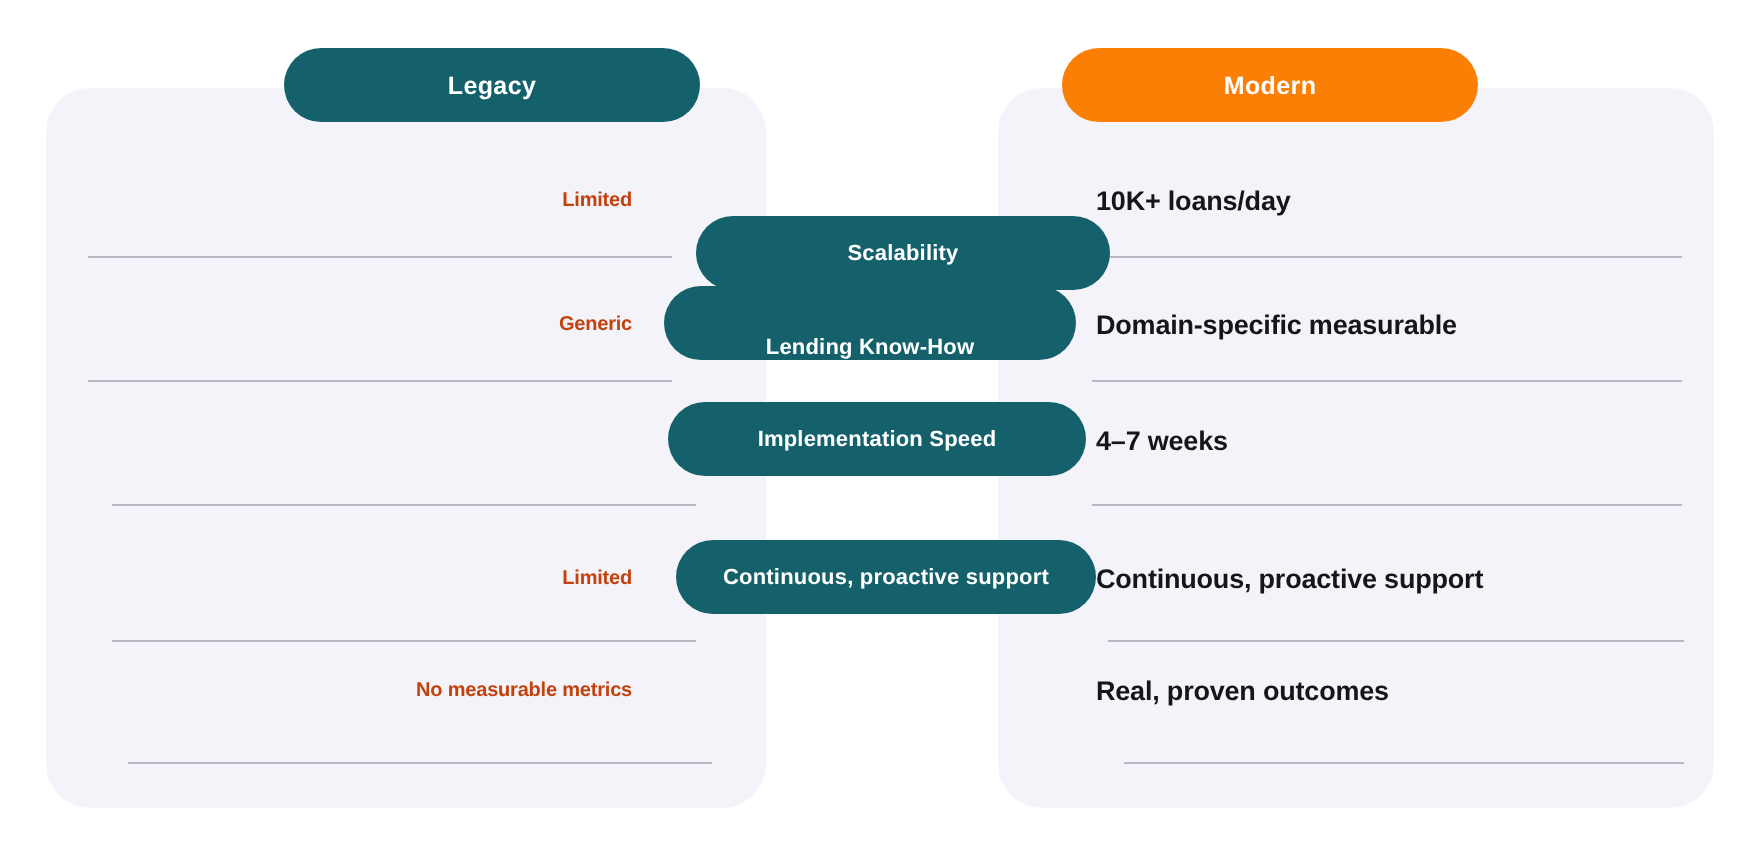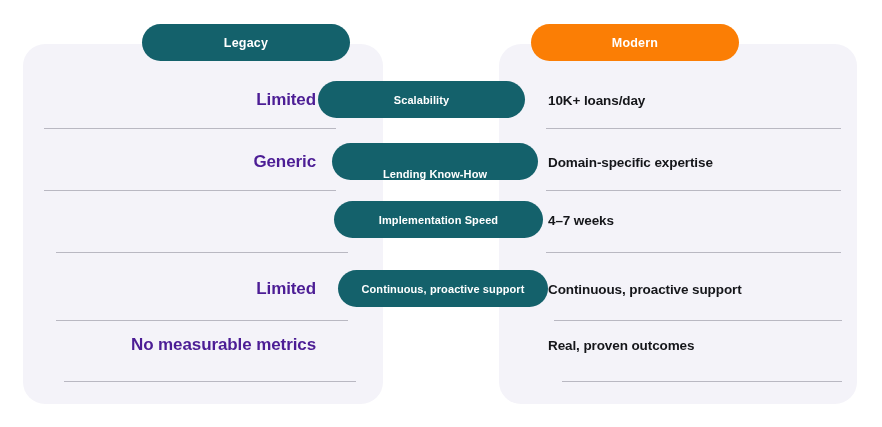--- a/index.html
+++ b/index.html
@@ -67,22 +67,22 @@
 
   .cell-left {
     position: absolute;
     left: 44px;
     width: 272px;
     height: 38px;
     display: flex;
     align-items: center;
     justify-content: flex-end;
     text-align: right;
-    color: #4c1d95;
-    font-size: 17px;
+    color: #c2410c;
+    font-size: 10px;
     font-weight: bold;
     letter-spacing: -0.1px;
     white-space: nowrap;
   }
 
   .cell-right {
     position: absolute;
     left: 548px;
     width: 300px;
     height: 38px;
@@ -132,34 +132,34 @@
 
   <div class="header-pill header-pill-legacy">
     <span>Legacy</span>
   </div>
   <div class="header-pill header-pill-modern">
     <span>Modern</span>
   </div>
 
   <div class="row" style="top:81px;">
     <div class="cell-left">Limited</div>
-    <div class="center-pill" style="left:318px; width:207px;">
+    <div class="center-pill" style="left:348px; width:207px;margin-top:27px;">
       <span>Scalability</span>
     </div>
     <div class="cell-right">10K+ loans/day</div>
   </div>
   <div class="divider divider-left" style="top:128px;"></div>
   <div class="divider divider-right" style="top:128px;"></div>
 
   <div class="row" style="top:143px;padding-left:32px;">
     <div class="cell-left">Generic</div>
     <div class="center-pill" style="left:332px; width:206px;align-items:flex-end;">
       <span>Lending Know-How</span>
     </div>
-    <div class="cell-right">Domain-specific expertise</div>
+    <div class="cell-right">Domain-specific measurable</div>
   </div>
   <div class="divider divider-left" style="top:190px;"></div>
   <div class="divider divider-right" style="top:190px;"></div>
 
   <div class="row" style="top:201px;">
     <div class="center-pill" style="left:334px; width:209px;">
       <span>Implementation Speed</span>
     </div>
     <div class="cell-right">4–7 weeks</div>
   </div>

